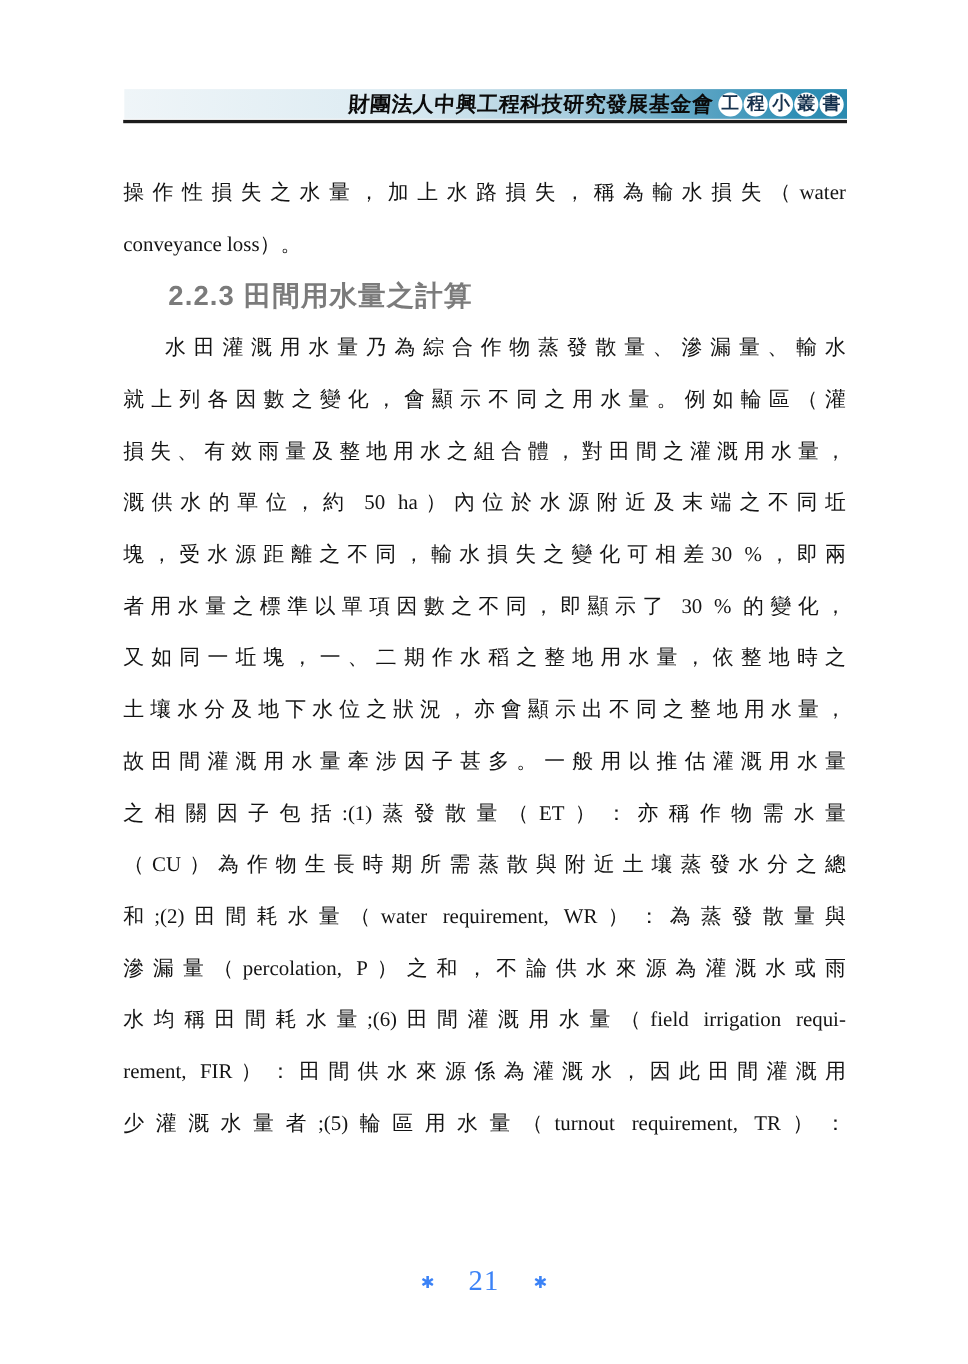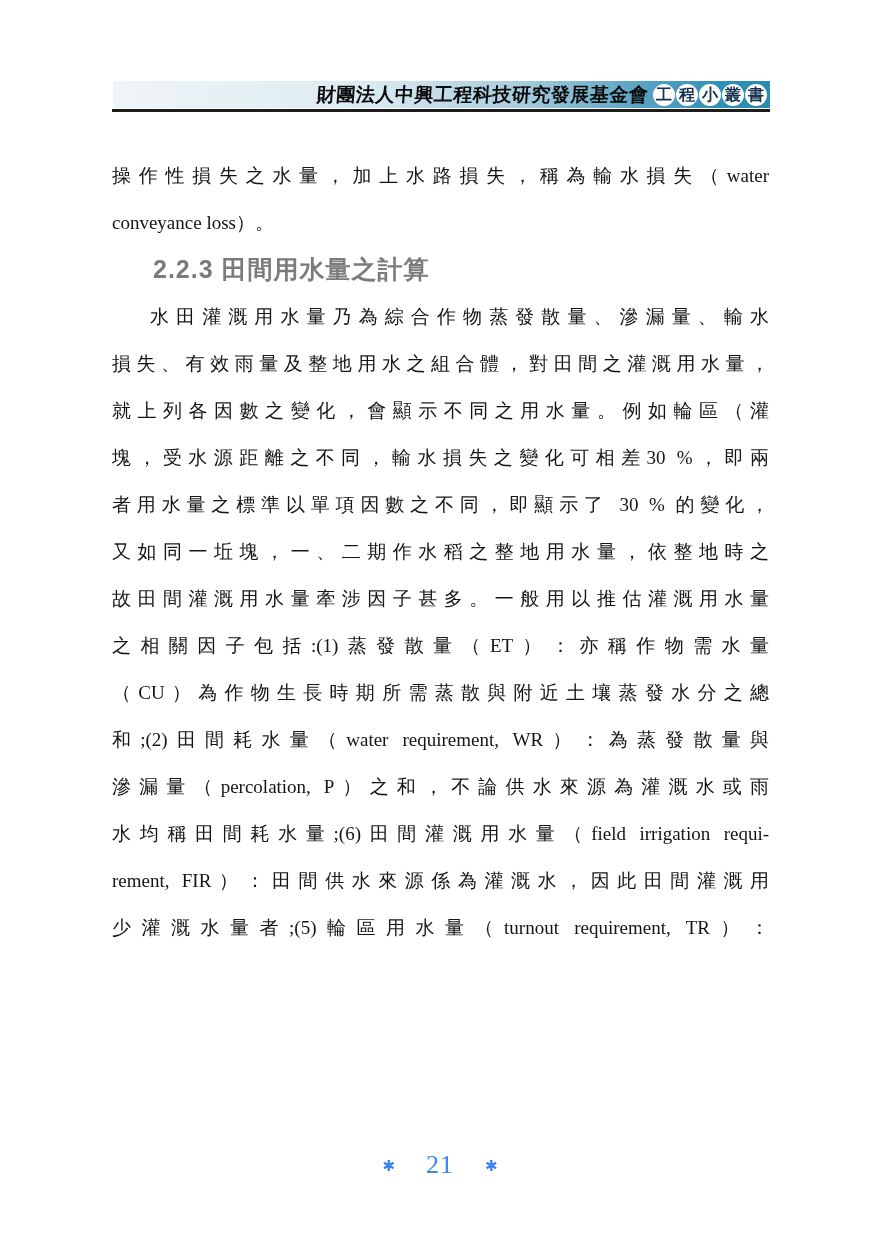--- a/index.html
+++ b/index.html
@@ -73,25 +73,27 @@
   </div>
   <div class="rule"></div>
 
   <div class="bodytext">
     <div class="line just">操作性損失之水量，加上水路損失，稱為輸水損失（water</div>
     <div class="line">conveyance loss）。</div>
 
     <div class="heading">2.2.3 田間用水量之計算</div>
 
     <div class="line just indent">水田灌溉用水量乃為綜合作物蒸發散量、滲漏量、輸水</div>
+    <div class="line just">就上列各因數之變化，會顯示不同之用水量。例如輪區（灌</div>
     <div class="line just">損失、有效雨量及整地用水之組合體，對田間之灌溉用水量，</div>
-    <div class="line just">就上列各因數之變化，會顯示不同之用水量。例如輪區（灌</div>
+    <div class="line just">溉供水的單位，約 50 ha）內位於水源附近及末端之不同坵</div>
     <div class="line just">塊，受水源距離之不同，輸水損失之變化可相差30 %，即兩</div>
     <div class="line just">者用水量之標準以單項因數之不同，即顯示了 30 % 的變化，</div>
     <div class="line just">又如同一坵塊，一、二期作水稻之整地用水量，依整地時之</div>
+    <div class="line just">土壤水分及地下水位之狀況，亦會顯示出不同之整地用水量，</div>
     <div class="line just">故田間灌溉用水量牽涉因子甚多。一般用以推估灌溉用水量</div>
     <div class="line just">之相關因子包括:(1)蒸發散量（ET）：亦稱作物需水量</div>
     <div class="line just">（CU）為作物生長時期所需蒸散與附近土壤蒸發水分之總</div>
     <div class="line just">和;(2)田間耗水量（water requirement, WR）：為蒸發散量與</div>
     <div class="line just">滲漏量（percolation, P）之和，不論供水來源為灌溉水或雨</div>
     <div class="line just">水均稱田間耗水量;(6)田間灌溉用水量（field irrigation requi-</div>
     <div class="line just">rement, FIR）：田間供水來源係為灌溉水，因此田間灌溉用</div>
     <div class="line just">少灌溉水量者;(5)輪區用水量（turnout requirement, TR）：</div>
   </div>
 

